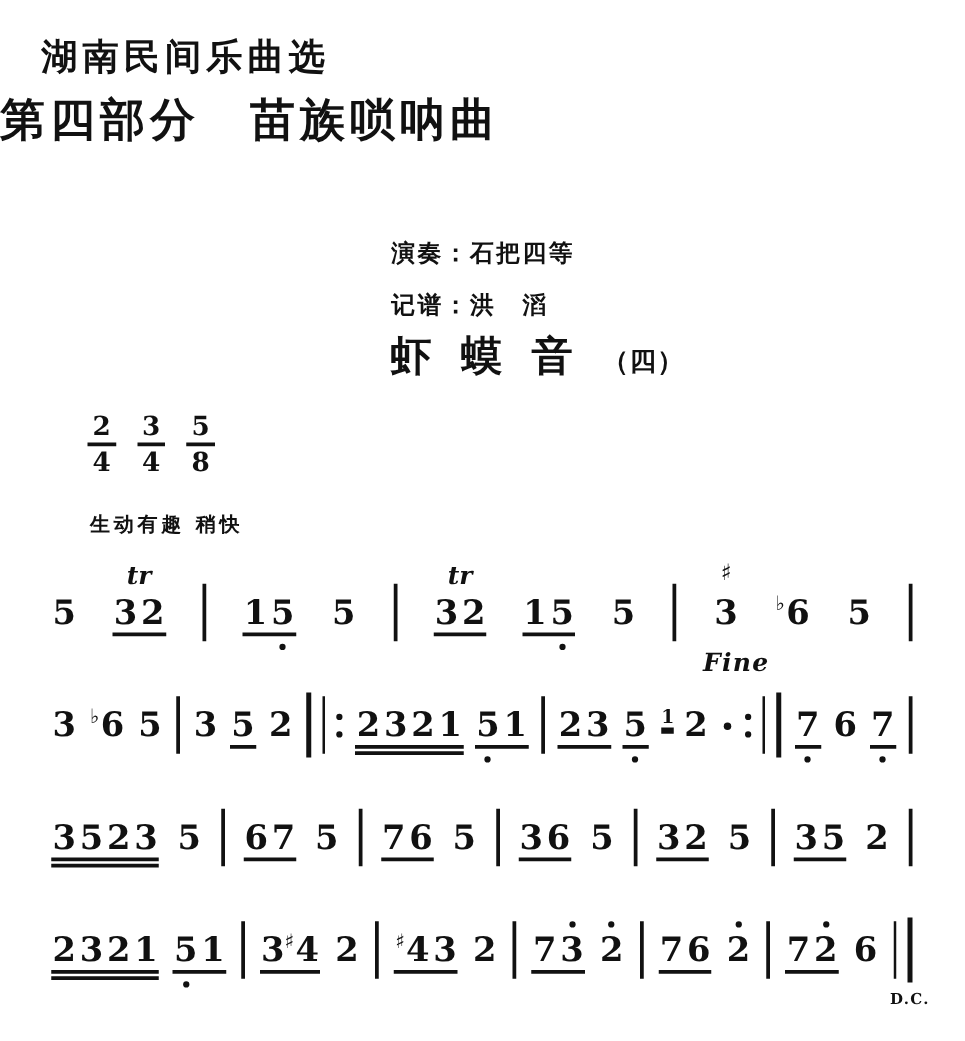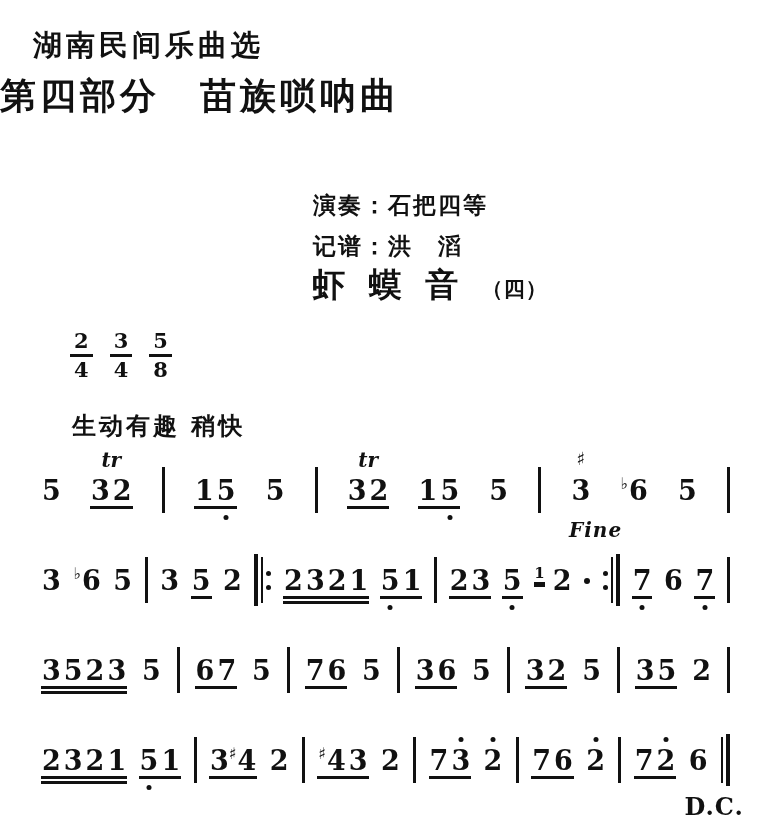--- a/index.html
+++ b/index.html
@@ -4,35 +4,35 @@
 <style>
   html,body{margin:0;padding:0;background:#ffffff;}
   .page{position:relative;width:772px;height:833px;background:#ffffff;color:#111;
         font-family:"DejaVu Serif","Liberation Serif",serif;overflow:hidden;}
 
   
   .t1{position:absolute;top:26px;left:0;width:100%;text-align:left;
       font-size:29px;font-weight:bold;letter-spacing:4px;margin-left:33px;}
   .t2{position:absolute;top:72px;left:0;width:100%;text-align:left;
       font-size:36px;font-weight:bold;letter-spacing:4px;}
-  .credit{position:absolute;left:313px;font-size:23px;font-weight:bold;letter-spacing:2px;}
+  .credit{position:absolute;left:313px;font-size:19px;font-weight:bold;letter-spacing:2px;}
   .c1{top:190px;}
   .c2{top:231px;}
   .piece{position:absolute;top:263px;left:0;width:100%;text-align:center;
          font-size:33px;font-weight:bold;letter-spacing:6px;margin-left:44px;}
   .piece .pnum{font-size:21px;letter-spacing:1px;}
 
   
   .ts-row{position:absolute;top:330px;left:70px;display:flex;gap:17px;}
   .ts{display:inline-block;text-align:center;}
   .ts .num{display:block;font-size:21px;font-weight:bold;line-height:1.05;
            border-bottom:3px solid #111;padding:0 4px 2px;}
   .ts .den{display:block;font-size:21px;font-weight:bold;line-height:1.05;padding-top:2px;}
 
-  .tempo{position:absolute;top:410px;left:72px;font-size:24px;font-weight:bold;letter-spacing:3px;}
+  .tempo{position:absolute;top:410px;left:72px;font-size:16px;font-weight:bold;letter-spacing:3px;}
 
   
   .score-line{position:absolute;left:42px;right:42px;height:56px;
               display:flex;justify-content:space-between;align-items:center;}
   .l0{top:462px;} .l1{top:552px;} .l2{top:642px;} .l3{top:732px;}
 
   .note{position:relative;display:inline-flex;align-items:flex-end;height:28px;}
   .digits{position:relative;display:inline-block;font-size:27px;font-weight:bold;line-height:27px;}
   .ch{position:relative;display:inline-block;}
   .ch + .ch{margin-left:3px;}
@@ -47,28 +47,28 @@
   .above{position:absolute;top:-28px;left:50%;transform:translateX(-50%);
          font-size:18px;font-weight:bold;white-space:nowrap;}
   .above.trm{font-style:italic;font-size:20px;}
   .grace{display:inline-block;font-size:15px;font-weight:bold;line-height:1;
          transform:translateY(-10px);margin-right:8px;
          border-bottom:2px solid #111;box-shadow:0 3px 0 #111;padding-bottom:1px;}
   .augdot{display:inline-block;width:6px;height:6px;border-radius:50%;background:#111;
           margin-left:13px;margin-bottom:10px;}
 
   .bar{width:3px;height:46px;background:#111;}
-  .cbar{position:relative;display:inline-flex;align-items:center;gap:3px;}
+  .cbar{position:relative;display:inline-flex;align-items:center;gap:9px;}
   .thin{width:2px;height:46px;background:#111;}
   .thick{width:4px;height:52px;background:#111;}
   .rdots{display:flex;flex-direction:column;gap:9px;}
   .rdots i{display:block;width:5px;height:5px;border-radius:50%;background:#111;}
   .cbar .above{top:-36px;left:-34px;transform:none;font-style:italic;font-size:20px;
                font-weight:bold;letter-spacing:1px;}
-  .below{position:absolute;top:58px;right:-14px;font-size:24px;font-weight:bold;
+  .below{position:absolute;top:58px;right:-14px;font-size:12px;font-weight:bold;
          white-space:nowrap;letter-spacing:1px;}
 </style>
 </head>
 <body>
 
 <div class="page">
   <div class="t1">湖南民间乐曲选</div>
   <div class="t2">第四部分　苗族唢呐曲</div>
 
   <div class="credit c1">演奏：石把四等</div>

